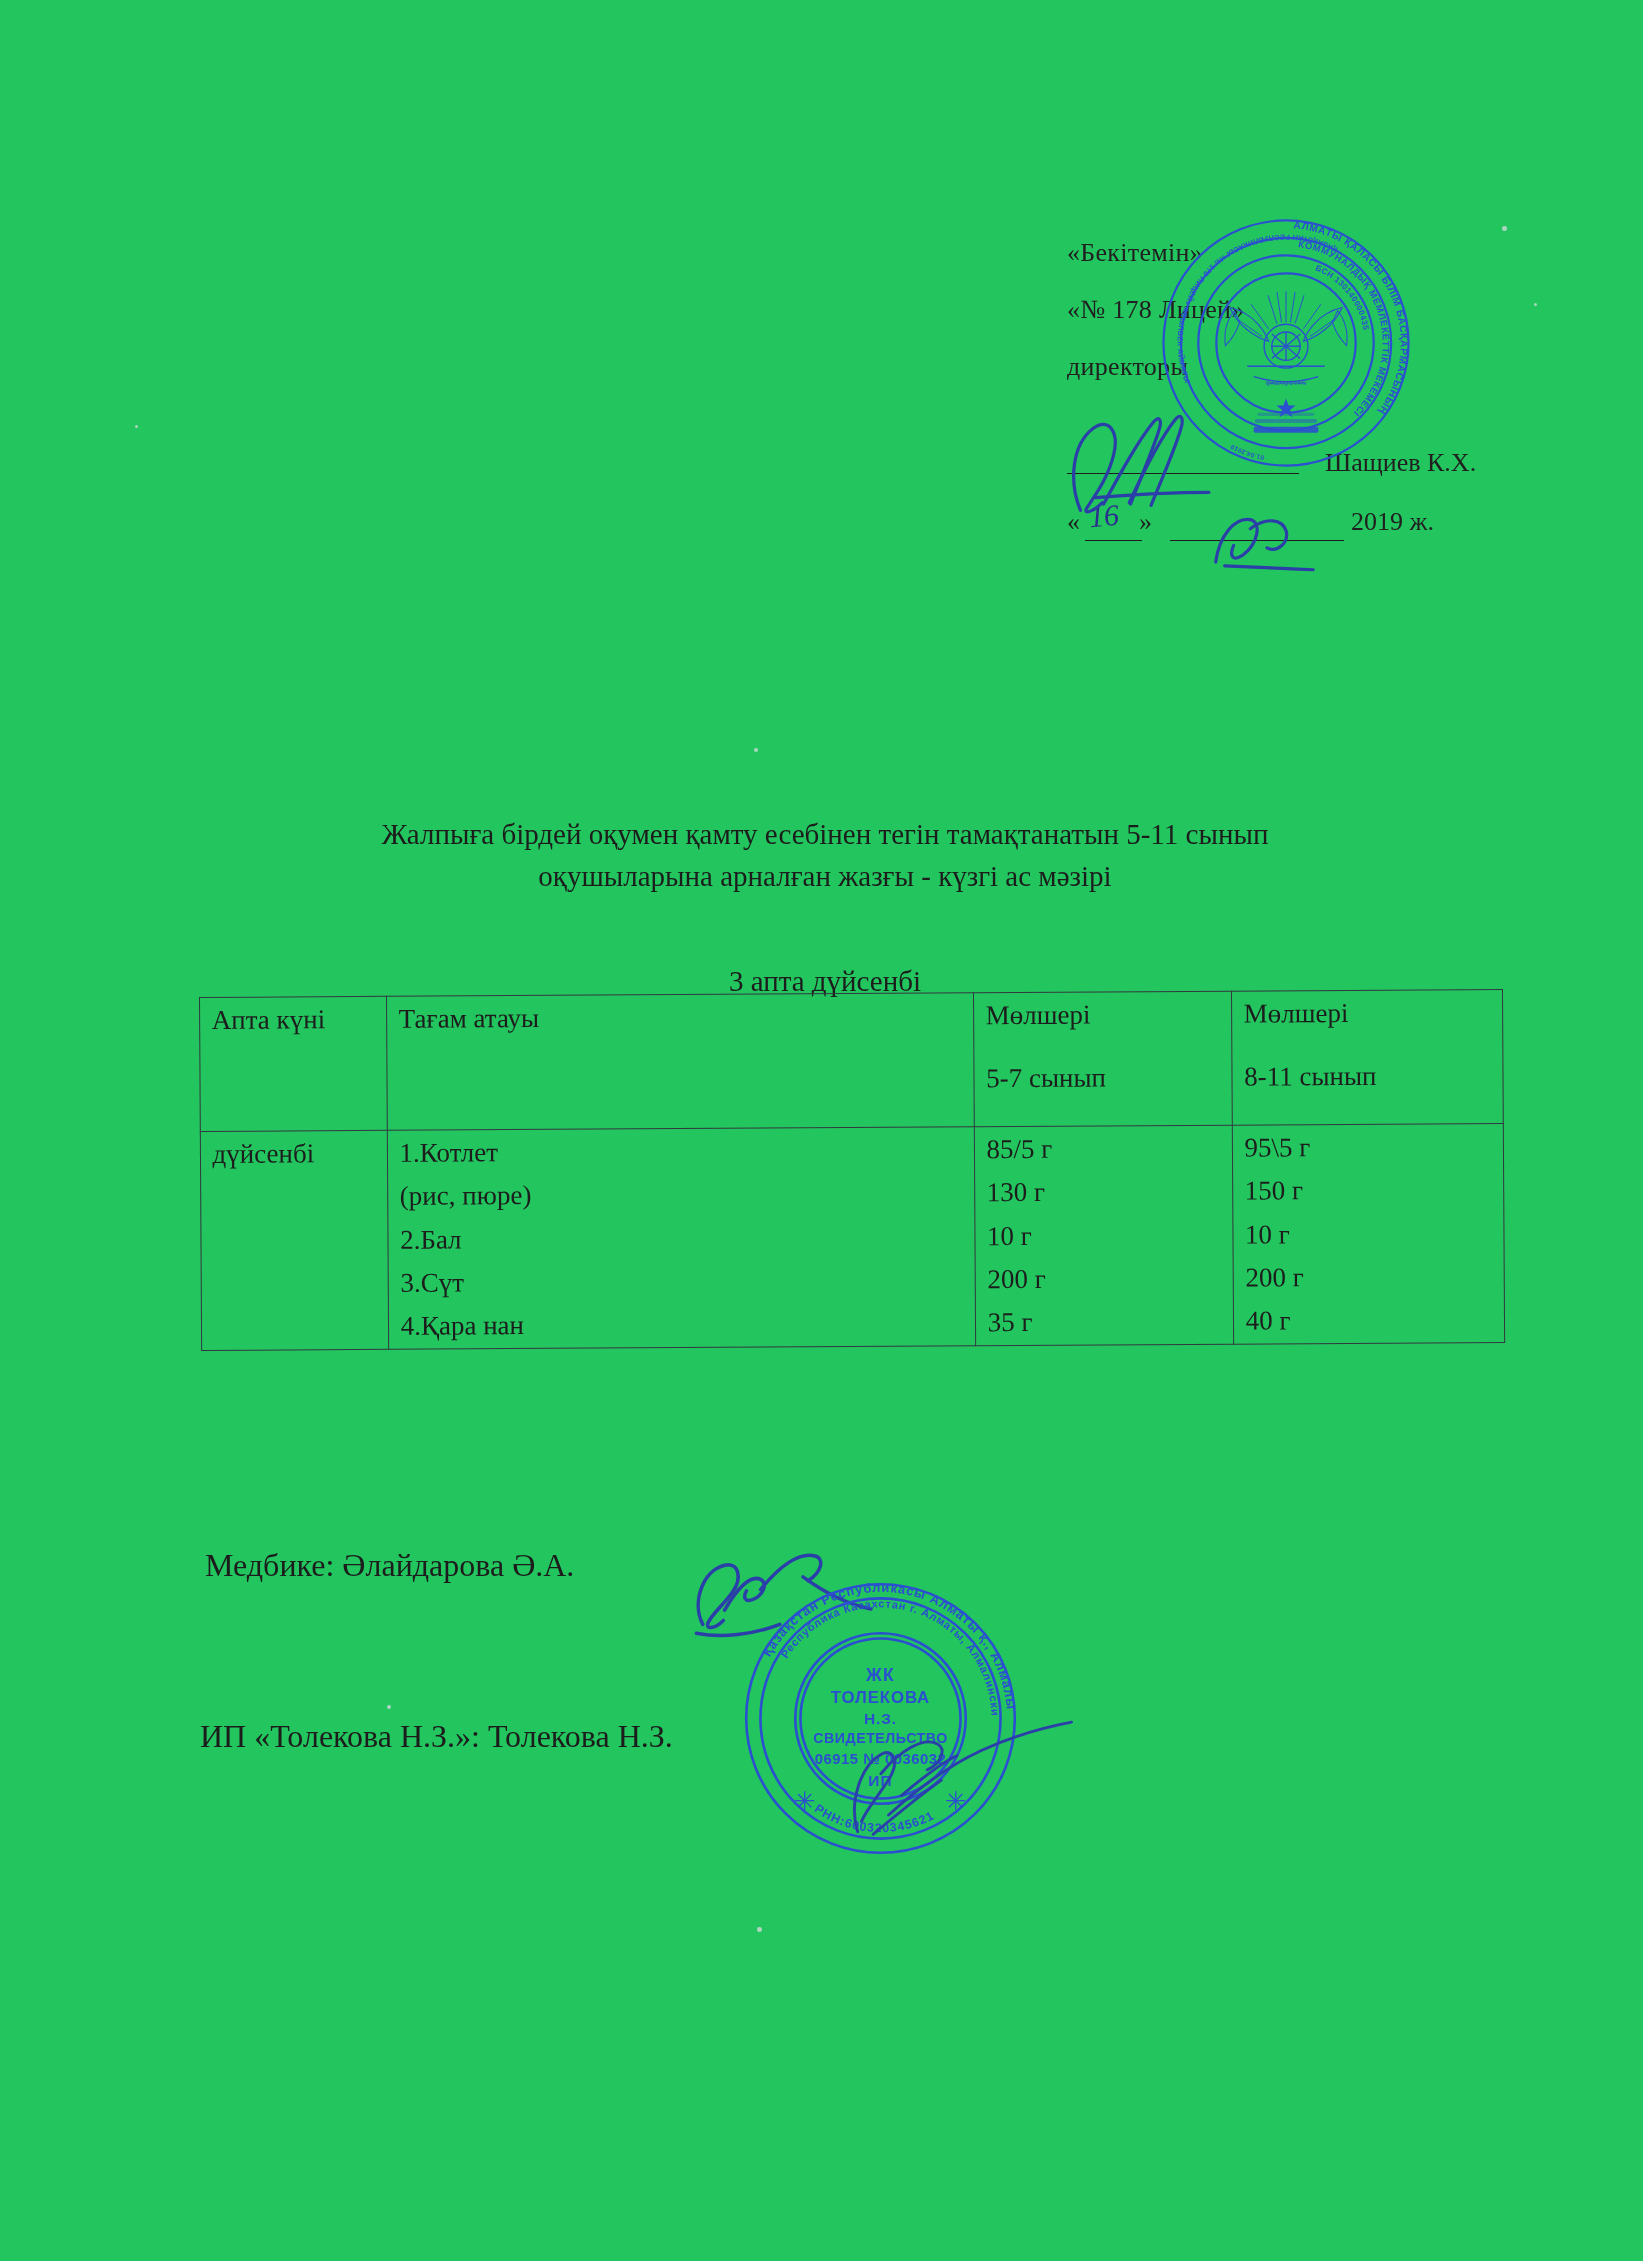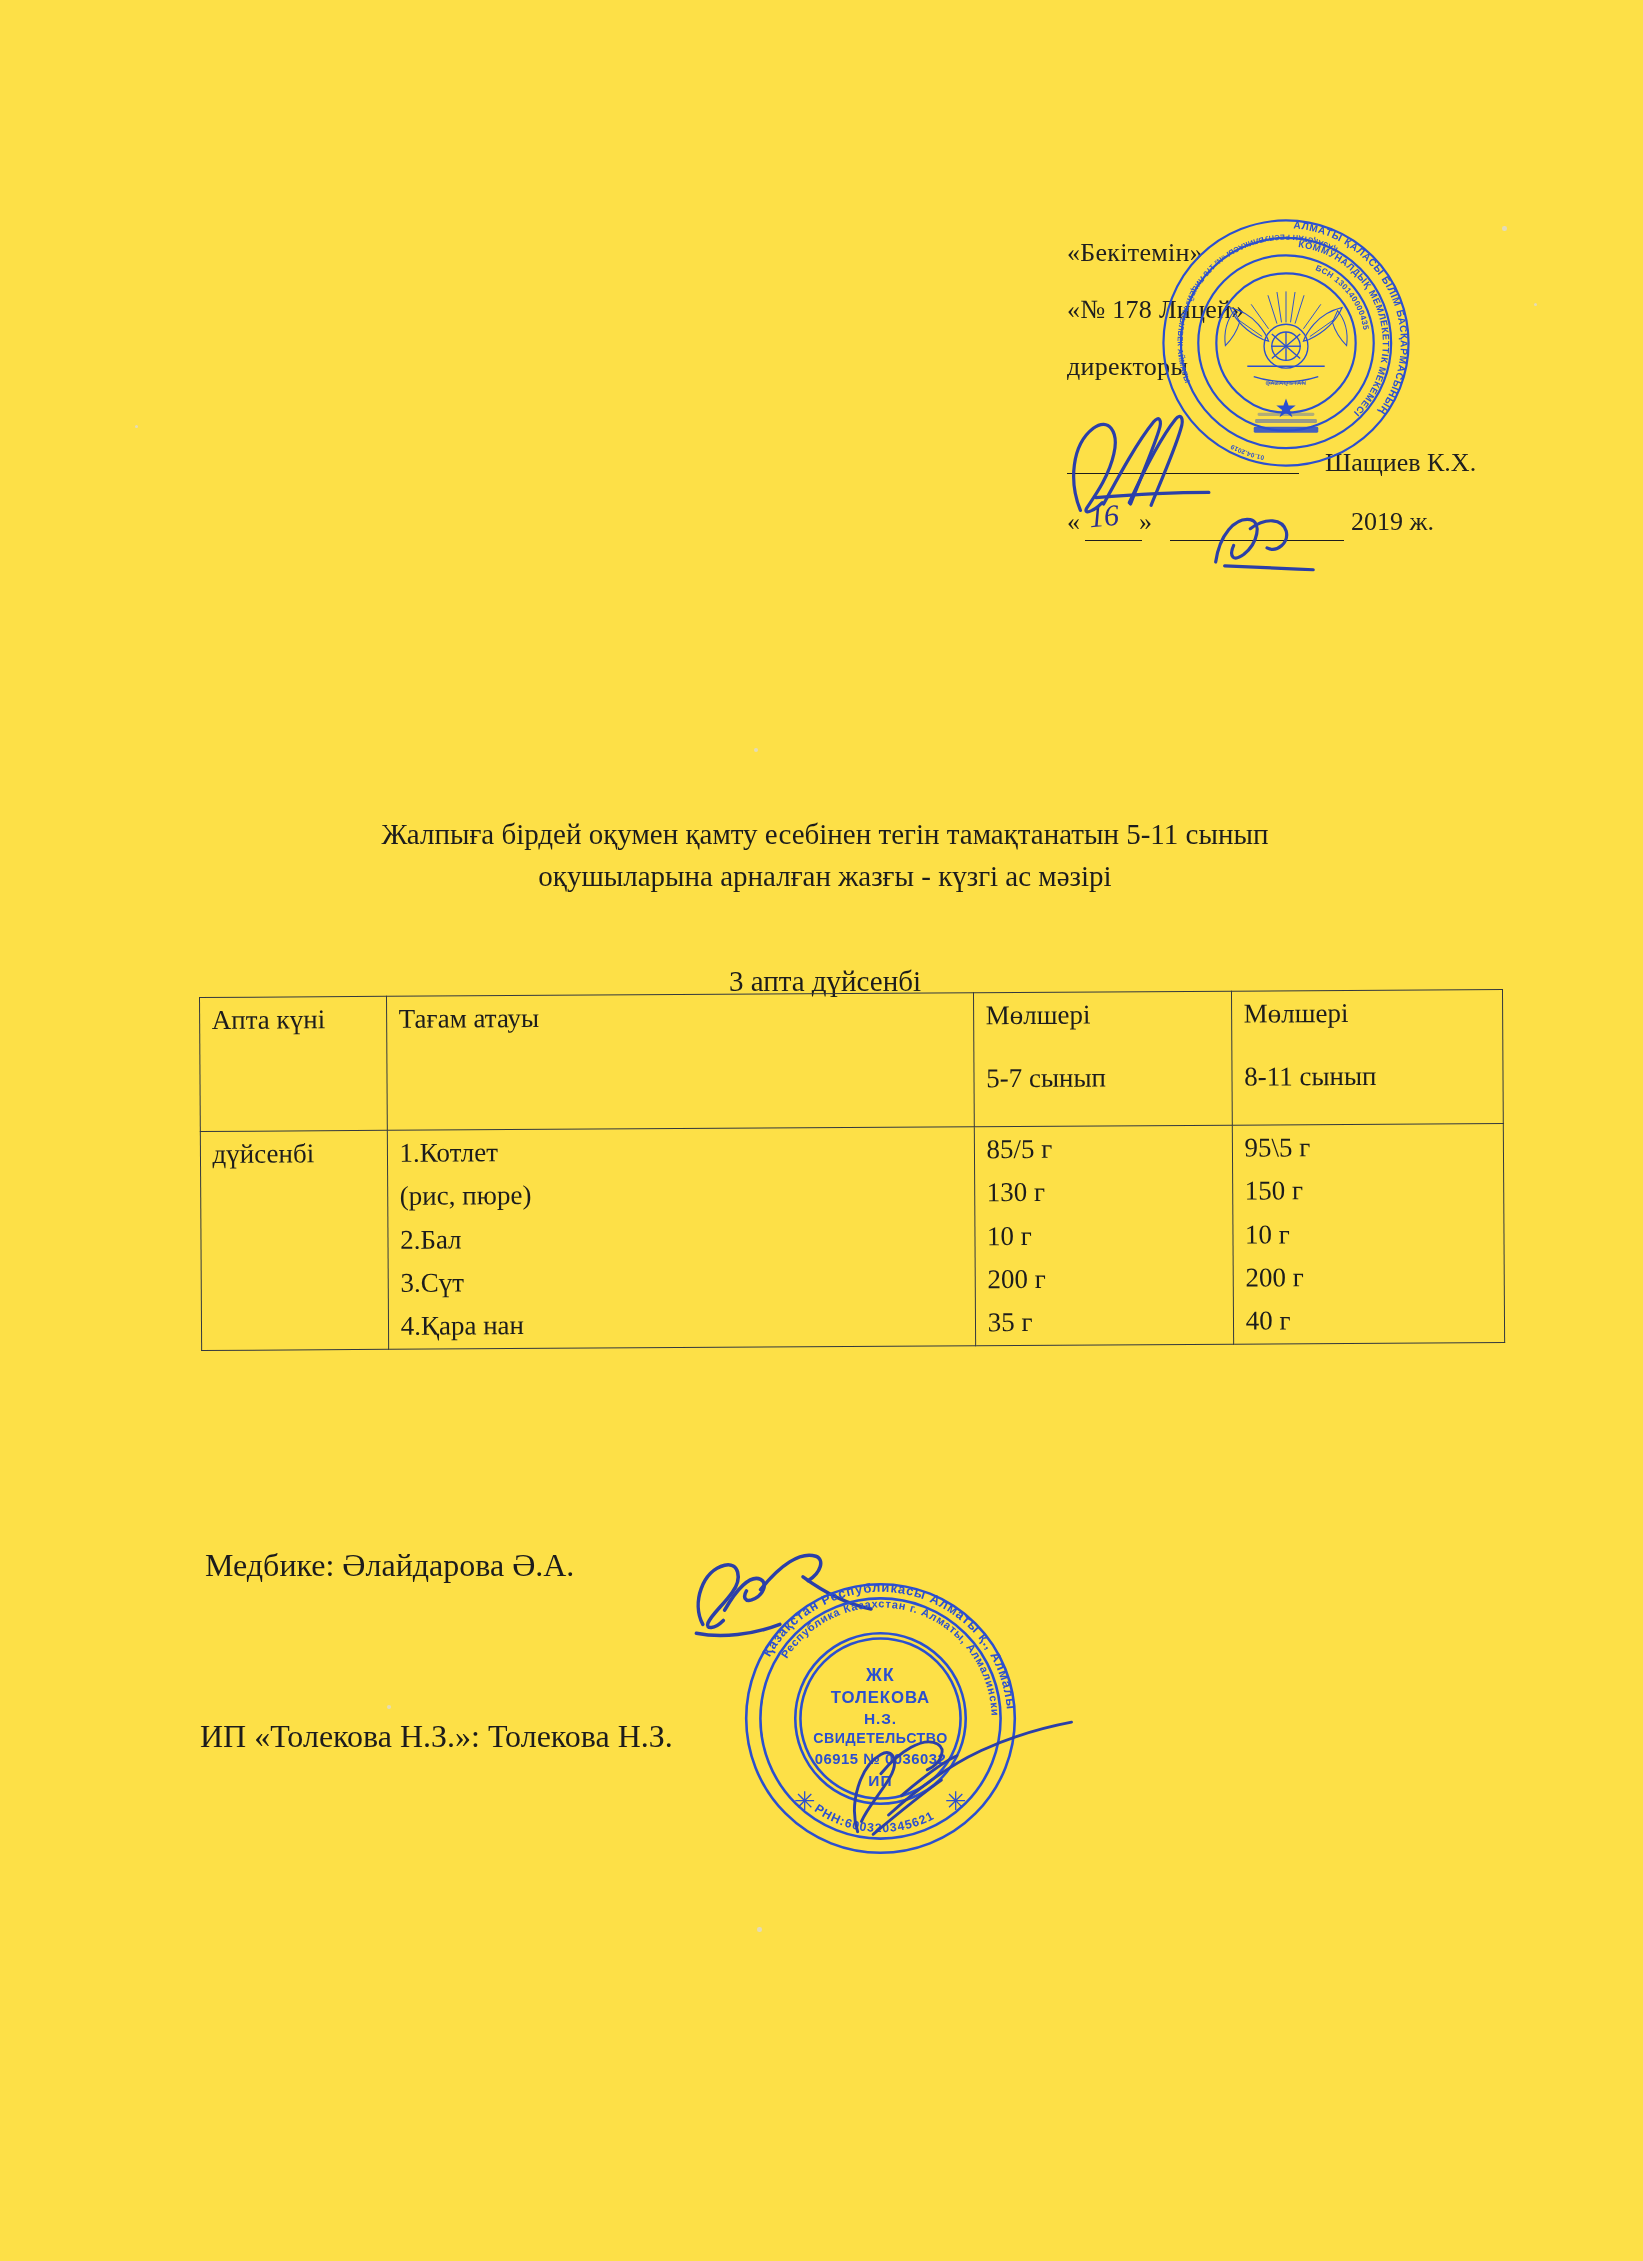--- a/index.html
+++ b/index.html
@@ -12,21 +12,21 @@
     height: 2261px;
     position: relative;
     font-family: "Liberation Serif", "DejaVu Serif", serif;
     color: #1a1a1a;
     overflow: hidden;
   }
 
   .page {
     position: absolute;
     inset: 0;
-    background: #fde047;
+    background: #22c55e;
   }
 
   
   .approval-block {
     position: absolute;
     left: 1067px;
     top: 240px;
     width: 413px;
     font-size: 26px;
     line-height: 1.0;

